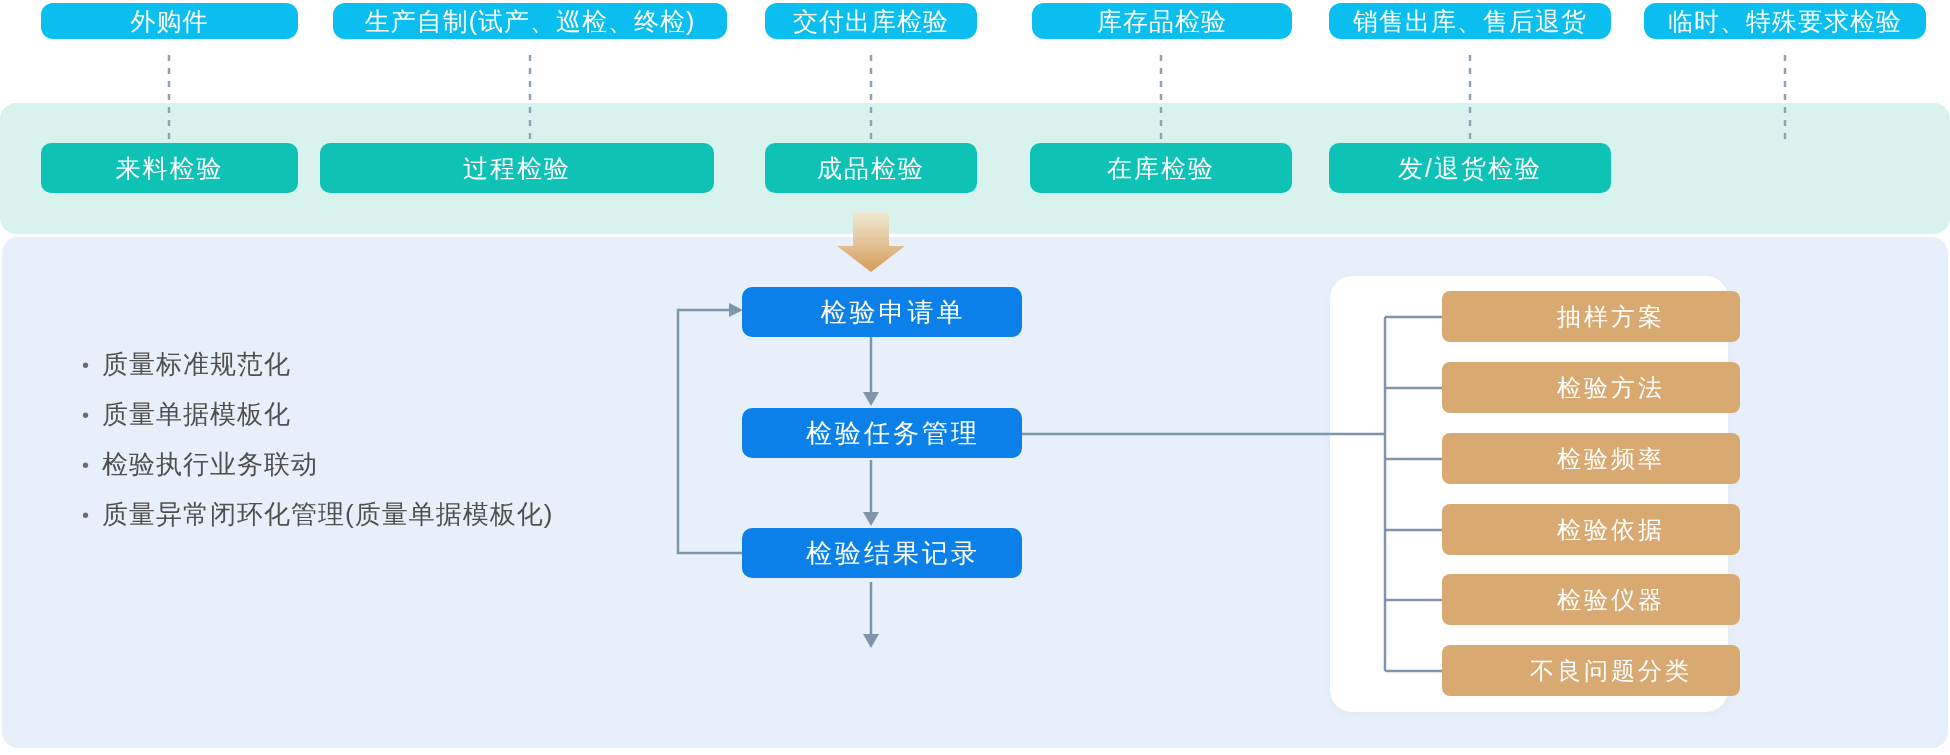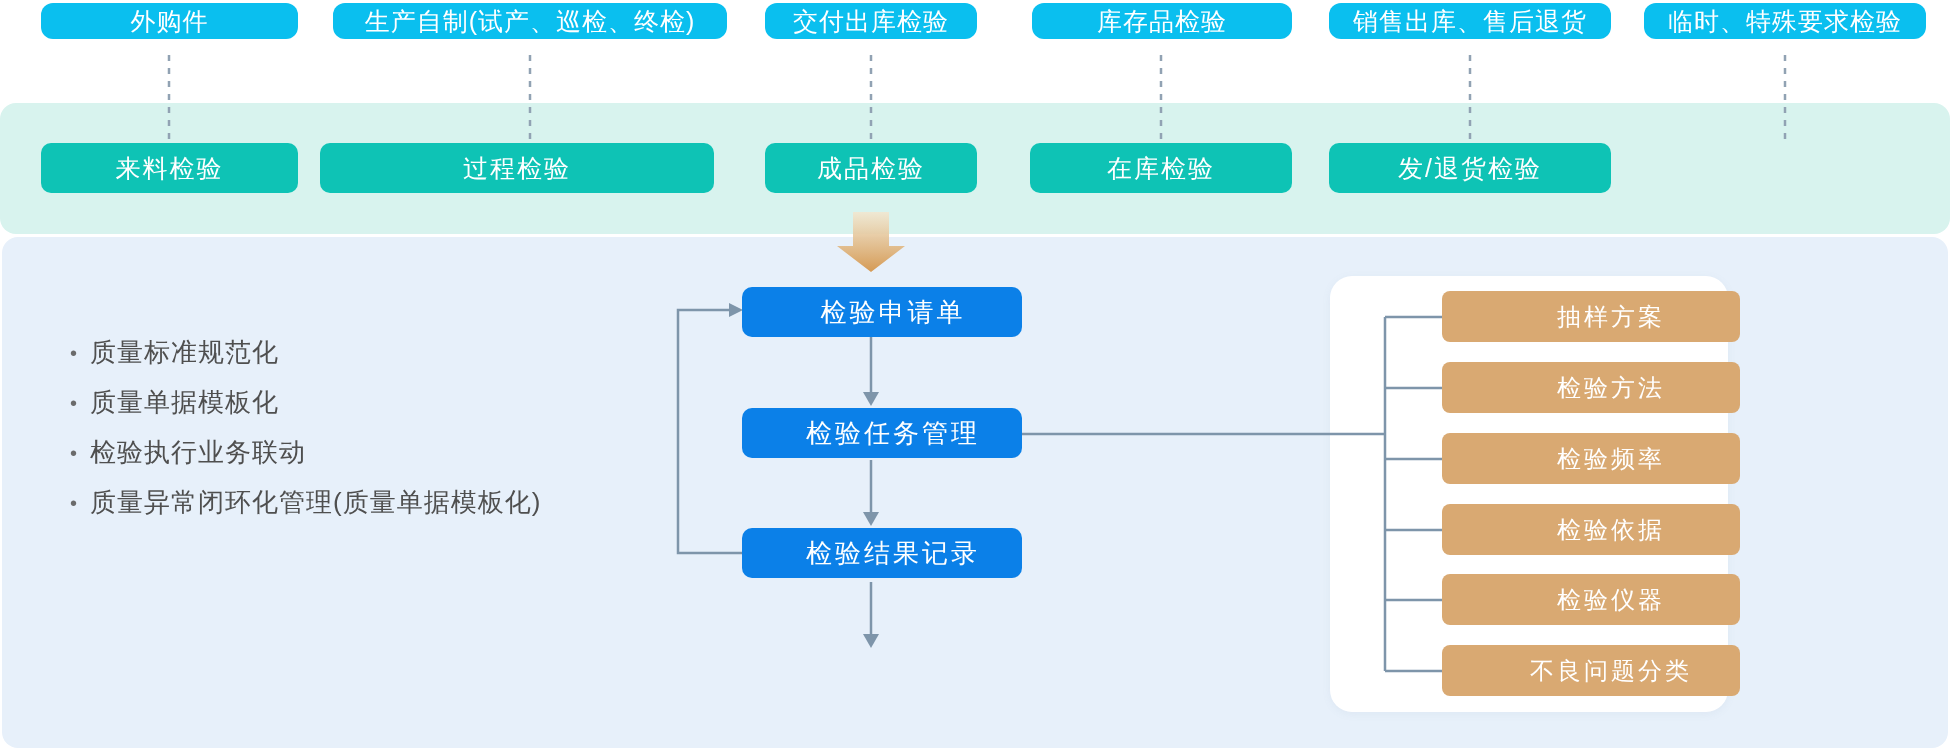--- a/index.html
+++ b/index.html
@@ -26,21 +26,21 @@
   .box{
     position:absolute;display:flex;align-items:center;justify-content:center;
     color:#ffffff;white-space:nowrap;
   }
   .cyan{top:3px;height:36px;background:#0abfef;border-radius:12px;font-size:25px;letter-spacing:1px;}
   .teal{top:143px;height:50px;background:#0ec3b5;border-radius:10px;font-size:25px;letter-spacing:2px;text-align:right;}
   .flow{left:742px;width:258px;height:50px;background:#0b80e8;border-radius:10px;font-size:26px;letter-spacing:3px;padding-left:22px;}
   .tan{left:1442px;width:258px;height:51px;background:#d9a972;border-radius:8px;font-size:24px;letter-spacing:3px;padding-left:40px;}
   
   .bullets{
-    position:absolute;left:70px;top:327px;margin:0;padding:0;list-style:none;
+    position:absolute;left:70px;top:327px;margin:12px;padding:0;list-style:none;
     color:#4f4f4f;font-size:26px;letter-spacing:1px;
   }
   .bullets li{line-height:50px;height:50px;display:flex;align-items:center;}
   .bullets li::before{
     content:"\2022";color:#6b6b6b;font-size:20px;margin-right:12px;position:relative;top:1px;
   }
 </style>
 </head>
 <body>
 

